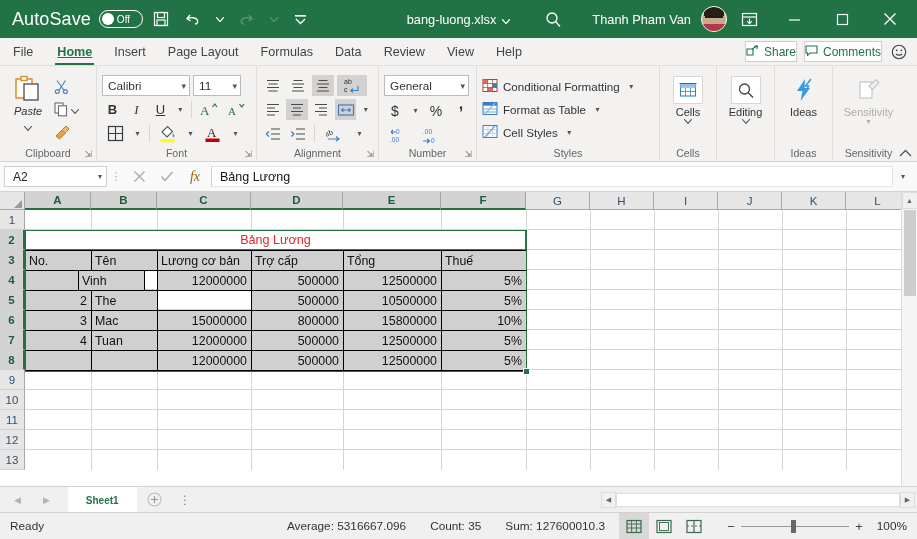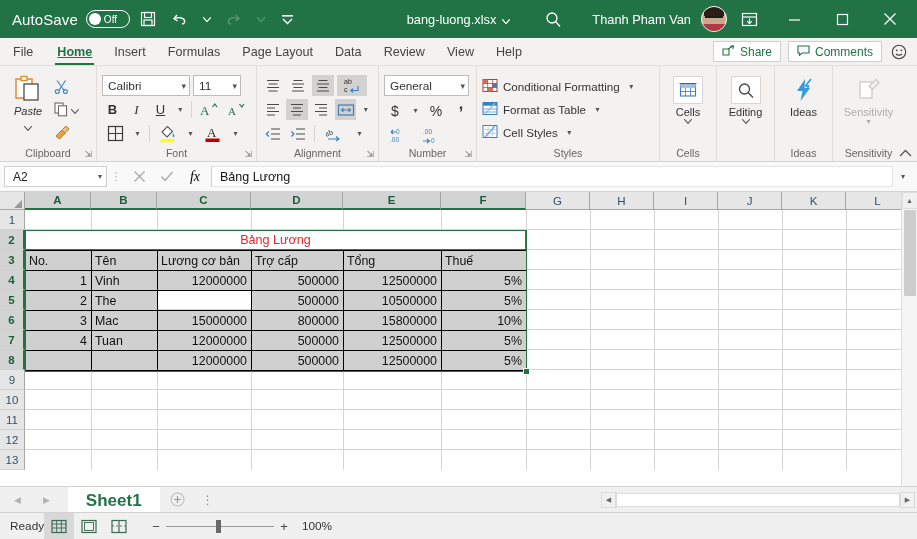--- a/index.html
+++ b/index.html
@@ -11,21 +11,21 @@
     -webkit-font-smoothing: antialiased;
   }
   .app { width: 917px; height: 539px; position: relative; display: flex; flex-direction: column; }
 
   
   .titlebar {
     height: 38px; background: #217346; color: #fff;
     display: flex; align-items: center; position: relative; flex: none;
   }
   .tb-left { display: flex; align-items: center; padding-left: 12px; gap: 4px; }
-  .autosave-label { font-size: 15px; margin-right: 4px; letter-spacing: .1px; }
+  .autosave-label { font-size: 18px; margin-right: 4px; letter-spacing: .1px; }
   .toggle {
     width: 44px; height: 18px; border-radius: 9px; border: 1.3px solid #fff;
     display: flex; align-items: center; padding: 0 2px; gap: 3px;
   }
   .toggle .knob { width: 12px; height: 12px; border-radius: 50%; background: #fff; }
   .toggle .off { font-size: 10px; color: #fff; }
   .tb-icon {
     width: 28px; height: 26px; display: flex; align-items: center; justify-content: center;
   }
   .tb-icon.sm { width: 18px; }
@@ -61,21 +61,21 @@
     color: #444; position: relative;
   }
   .tab.file { color: #444; padding: 0 13px; }
   .tab.active { color: #217346; font-weight: 600; text-decoration: underline; }
   .tab.active::after {
     content: ''; position: absolute; left: 9px; right: 9px; bottom: 0; height: 2.5px; background: #217346;
   }
   .tabstrip-right { margin-left: auto; display: flex; align-items: center; gap: 7px; padding-right: 8px; }
   .sharebtn, .commentsbtn {
     height: 21px; border: 1px solid #d0cece; background: #fff; color: #217346;
-    font-size: 12px; display: flex; align-items: center; gap: 5px; padding: 0 8px;
+    font-size: 12px; display: flex; align-items: center; gap: 5px; padding: 0 0;
   }
   .smiley { width: 20px; height: 20px; display: flex; align-items: center; justify-content: center; }
 
   
   .ribbon {
     height: 96px; background: #f3f2f1; display: flex; align-items: stretch;
     border-bottom: 1px solid #d4d2d0; flex: none; position: relative;
   }
   .rgroup { display: flex; flex-direction: column; position: relative; padding: 3px 0 0 0; }
   .rgroup + .rgroup { border-left: 1px solid #e0dedc; }
@@ -149,21 +149,21 @@
     border-bottom: 1px solid #d4d2d0; flex: none; padding: 0 4px;
   }
   .namebox {
     width: 103px; height: 21px; border: 1px solid #d0cece; background: #fff;
     display: flex; align-items: center; padding: 0 4px 0 8px; font-size: 12px; color: #222;
   }
   .namebox .nv { flex: 1; }
   .namebox .nc { font-size: 8px; color: #555; }
   .fb-dots { width: 18px; text-align: center; color: #a8a6a4; font-size: 11px; letter-spacing: 0; }
   .fb-btn { width: 28px; height: 22px; display: flex; align-items: center; justify-content: center; }
-  .fx { font-style: italic; font-family: "Liberation Serif", serif; font-size: 14px; color: #000000; }
+  .fx { font-style: italic; font-family: "Liberation Serif", serif; font-size: 14px; color: #a16207; }
   .finput {
     flex: 1; height: 21px; border: 1px solid #e6e4e2; border-left: 1px solid #d0cece;
     background: #fff; display: flex; align-items: center; padding-left: 8px;
     font-size: 12.5px; color: #111; margin-left: 2px;
   }
   .fb-caret { width: 20px; text-align: center; font-size: 8px; color: #555; }
 
   
   .gridwrap { flex: 1; position: relative; background: #fff; overflow: hidden; }
   .corner {
@@ -221,21 +221,21 @@
   .vthumb { width: 12px; height: 86px; background: #cdcdcd; margin: 1px 0; border-radius: 1px; }
 
   
   .sheetbar {
     height: 26px; background: #f0f0f0; display: flex; align-items: stretch;
     border-top: 1px solid #d4d2d0; flex: none; position: relative;
   }
   .navarrows { display: flex; align-items: center; padding-left: 14px; gap: 22px; }
   .navarrow { font-size: 9px; color: #b5b3b1; }
   .sheettab {
-    display: flex; align-items: center; padding: 0 18px; font-size: 17px;
+    display: flex; align-items: center; padding: 0 18px; font-size: 10px;
     color: #217346; font-weight: 600; background: #fff; margin-left: 18px;
     border-top: 2px solid #fff;
   }
   .addsheet { width: 36px; display: flex; align-items: center; justify-content: center; }
   .sb-dots { color: #888; font-size: 12px; display: flex; align-items: center; padding: 0 6px; }
   .hscroll {
     margin-left: auto; display: flex; align-items: center; gap: 0; padding-right: 2px;
   }
   .hs-btn { width: 15px; height: 16px; display: flex; align-items: center; justify-content: center;
     font-size: 7px; color: #666; background: #f0f0f0; border: 1px solid #dcdcdc; }
@@ -350,22 +350,22 @@
             <path d="M1.5 1.5 L12.5 12.5 M12.5 1.5 L1.5 12.5" stroke="#fff" stroke-width="1.3"></path>
           </svg>
       </div>
     </div>
   </div>
 
   <div class="tabstrip">
     <div class="tab file">File</div>
     <div class="tab active">Home</div>
     <div class="tab">Insert</div>
+    <div class="tab">Page Layout</div>
     <div class="tab">Formulas</div>
-    <div class="tab">Page Layout</div>
     <div class="tab">Data</div>
     <div class="tab">Review</div>
     <div class="tab">View</div>
     <div class="tab">Help</div>
     <div class="tabstrip-right">
       <div class="sharebtn">
         <span>
           <svg width="13" height="11" viewBox="0 0 13 11">
               <path d="M1 10 L1 4 L7 4 L7 10 Z" fill="none" stroke="#217346" stroke-width="1.1"></path>
               <path d="M6 4 L11.5 0.8 M11.5 0.8 L8.2 1.3 M11.5 0.8 L11 4" fill="none" stroke="#217346" stroke-width="1.1"></path>
@@ -850,21 +850,21 @@
       </div>
 
       <div class="cell bordered l" style="left:0;top:40px;width:67px;height:21px">No.</div>
       <div class="cell bordered l" style="left:66px;top:40px;width:67px;height:21px">Tên</div>
       <div class="cell bordered l" style="left:132px;top:40px;width:95px;height:21px">Lương cơ bản</div>
       <div class="cell bordered l" style="left:226px;top:40px;width:93px;height:21px">Trợ cấp</div>
       <div class="cell bordered l" style="left:318px;top:40px;width:99px;height:21px">Tổng</div>
       <div class="cell bordered l" style="left:416px;top:40px;width:86px;height:21px">Thuế</div>
 
       <div class="cell bordered r" style="left:0;top:60px;width:67px;height:21px">1</div>
-      <div class="cell bordered l" style="left:66px;top:60px;width:67px;height:21px">Vinh</div>
+      <div class="cell bordered l" style="left:53px;top:60px;width:67px;height:21px">Vinh</div>
       <div class="cell bordered r" style="left:132px;top:60px;width:95px;height:21px">12000000</div>
       <div class="cell bordered r" style="left:226px;top:60px;width:93px;height:21px">500000</div>
       <div class="cell bordered r" style="left:318px;top:60px;width:99px;height:21px">12500000</div>
       <div class="cell bordered r" style="left:416px;top:60px;width:86px;height:21px">5%</div>
 
       <div class="cell bordered r" style="left:0;top:80px;width:67px;height:21px">2</div>
       <div class="cell bordered l" style="left:66px;top:80px;width:67px;height:21px">The</div>
       <div class="cell bordered r" style="left:226px;top:80px;width:93px;height:21px">500000</div>
       <div class="cell bordered r" style="left:318px;top:80px;width:99px;height:21px">10500000</div>
       <div class="cell bordered r" style="left:416px;top:80px;width:86px;height:21px">5%</div>
@@ -915,20 +915,25 @@
     <div class="sb-dots">⋮</div>
     <div class="hscroll">
       <div class="hs-btn">◀</div>
       <div class="hthumb"></div>
       <div class="hs-btn">▶</div>
     </div>
   </div>
 
   <div class="statusbar">
     <span class="st-ready">Ready</span>
+    <div class="st-stats">
+      <span>Average: 5316667.096</span>
+      <span>Count: 35</span>
+      <span>Sum: 127600010.3</span>
+    </div>
     <div class="viewbtns">
       <div class="vbtn on">
         <svg width="16" height="15" viewBox="0 0 16 15">
             <rect x="1" y="1.5" width="14" height="12" fill="none" stroke="#3a6b4f" stroke-width="1.2"></rect>
             <path d="M1 5 H15 M1 9 H15 M5.6 1.5 V13.5 M10.4 1.5 V13.5" stroke="#3a6b4f" stroke-width="0.9"></path>
           </svg>
       </div>
       <div class="vbtn">
         <svg width="16" height="15" viewBox="0 0 16 15">
             <rect x="1" y="1.5" width="14" height="12" fill="none" stroke="#3a6b4f" stroke-width="1.2"></rect>

